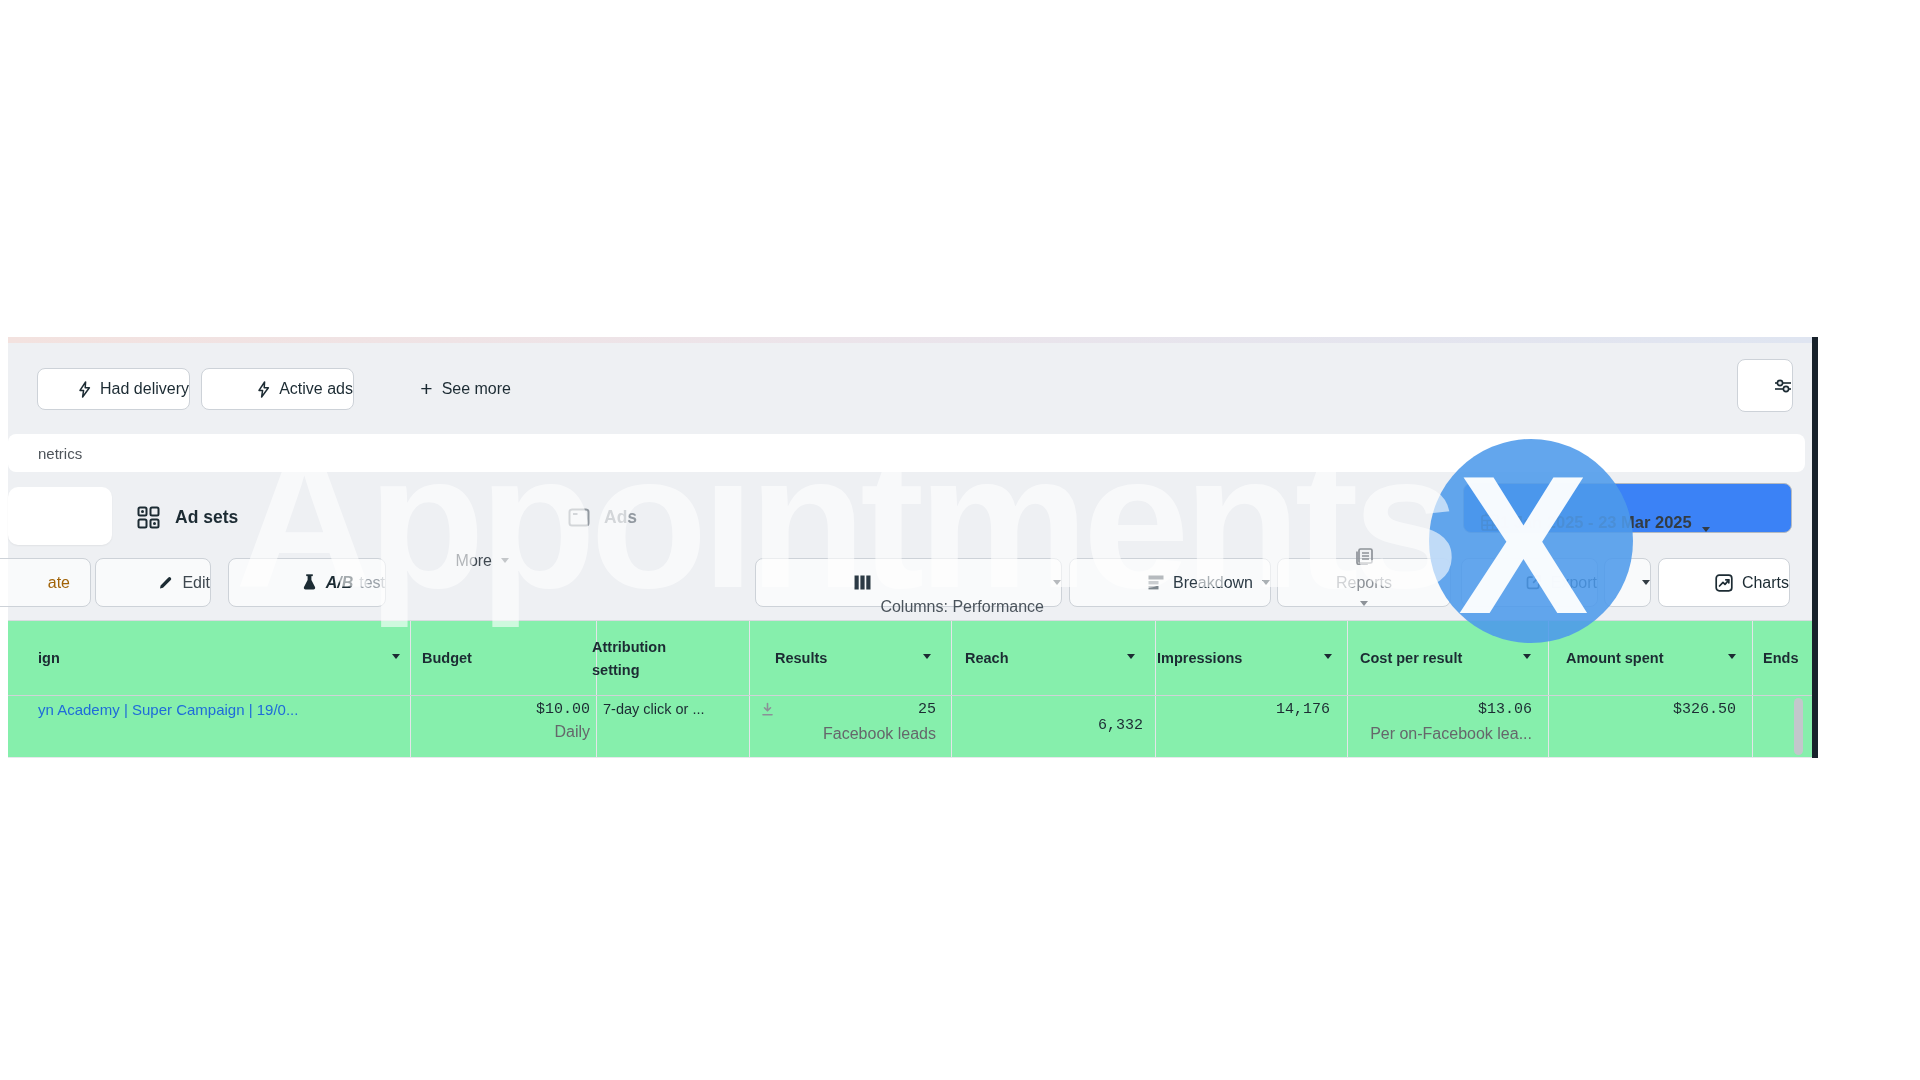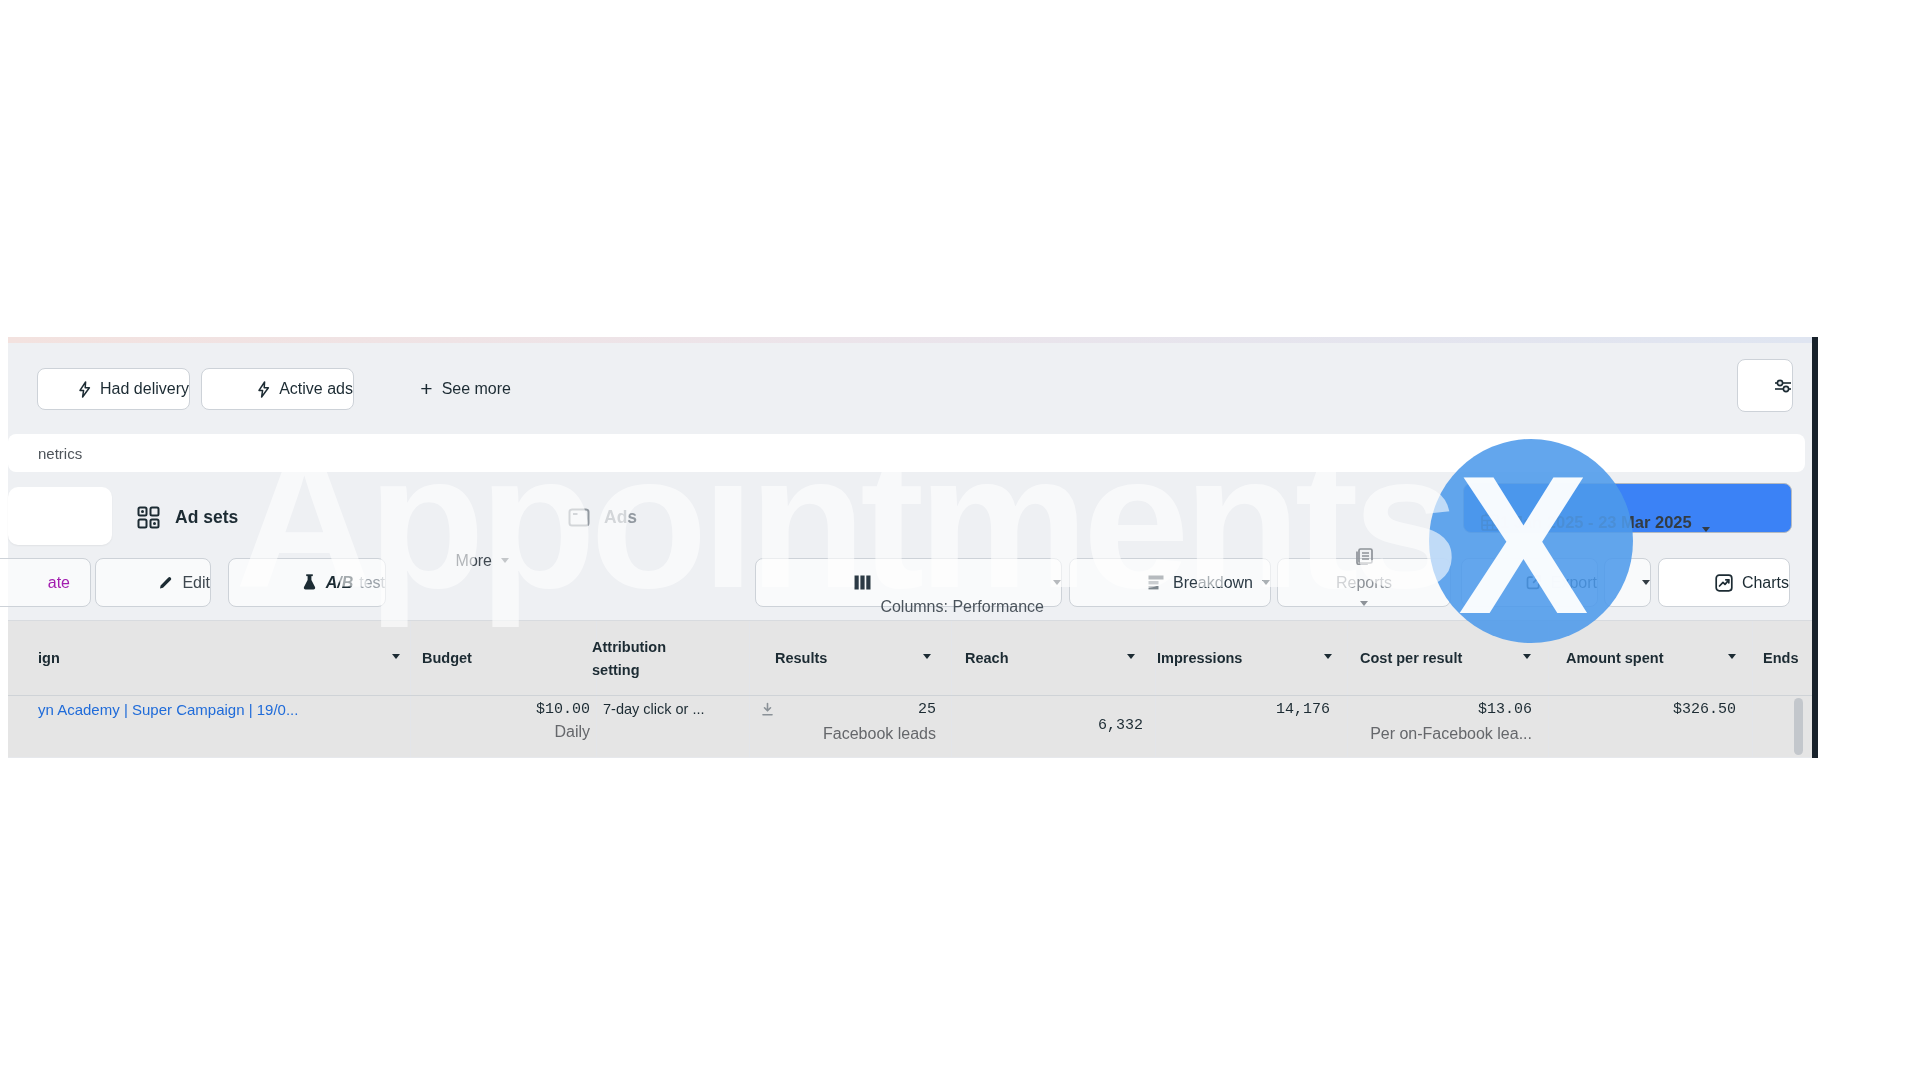--- a/index.html
+++ b/index.html
@@ -110,21 +110,21 @@
         <line x1="2" y1="13.2" x2="18" y2="13.2" stroke="#333c44" stroke-width="1.5"></line>
         <line x1="6" y1="1.5" x2="6" y2="4" stroke="#333c44" stroke-width="1.7"></line>
         <line x1="14" y1="1.5" x2="14" y2="4" stroke="#333c44" stroke-width="1.7"></line>
       </svg>
     </span>
     <span style="font-size:16.5px;font-weight:bold;color:#333c44;">1 Jan 2025 - 23 Mar 2025</span>
     <span class="tri" style="margin-left:10px;color:#333c44;"></span>
   </div>
 
   <div class="btn" style="left:-34px;top:558px;width:125px;height:49px;justify-content:flex-end;padding-right:20px;">
-    <span style="color:#a21caf;">ate</span>
+    <span style="color:#a16207;">ate</span>
   </div>
 
   <div class="btn" style="left:95px;top:558px;width:116px;height:49px;">
     <span>
       <svg width="15" height="15" viewBox="0 0 15 15">
         <path d="M2 13.4 L2.6 10.4 L10.4 2.6 a1.7 1.7 0 0 1 2.4 2.4 L5 12.8 L2 13.4 Z" fill="#1c2b33"></path>
       </svg>
     </span>
     <span style="color:#3f4850;">Edit</span>
   </div>
@@ -201,21 +201,21 @@
     <span>
       <svg width="18" height="18" viewBox="0 0 18 18">
         <rect x="1.2" y="1.2" width="15.6" height="15.6" rx="3" fill="none" stroke="#1c2b33" stroke-width="1.7"></rect>
         <path d="M4.5 12 L8 8.4 L10 10.4 L13.5 6.4" fill="none" stroke="#1c2b33" stroke-width="1.7" stroke-linecap="round" stroke-linejoin="round"></path>
         <path d="M10.8 5.8 h3 v3" fill="none" stroke="#1c2b33" stroke-width="1.7" stroke-linecap="round"></path>
       </svg>
     </span>
     <span>Charts</span>
   </div>
 
-  <div class="abs" style="left:8px;top:620px;width:1804px;height:137px;background:#e5e5e5;
+  <div class="abs" style="left:8px;top:620px;width:1804px;height:137px;background:#86efac;
               border-top:1px solid #d8dbdf;">
 
     <div class="vdiv" style="left:402px;"></div>
     <div class="vdiv" style="left:588px;"></div>
     <div class="vdiv" style="left:741px;"></div>
     <div class="vdiv" style="left:943px;"></div>
     <div class="vdiv" style="left:1147px;"></div>
     <div class="vdiv" style="left:1339px;"></div>
     <div class="vdiv" style="left:1540px;"></div>
     <div class="vdiv" style="left:1744px;"></div>

